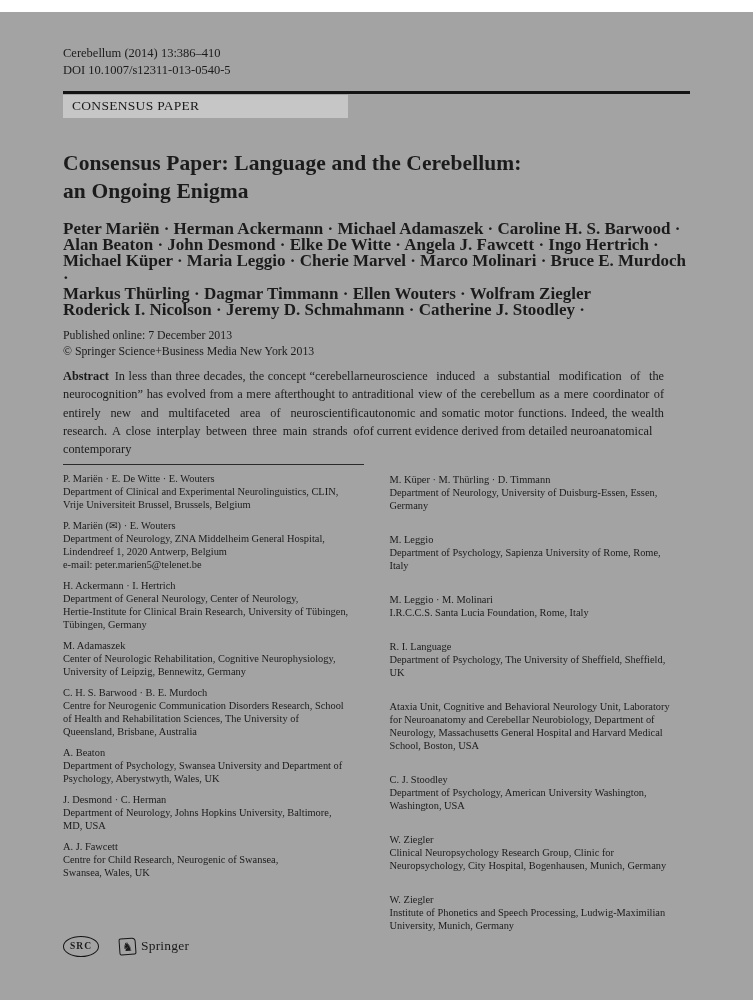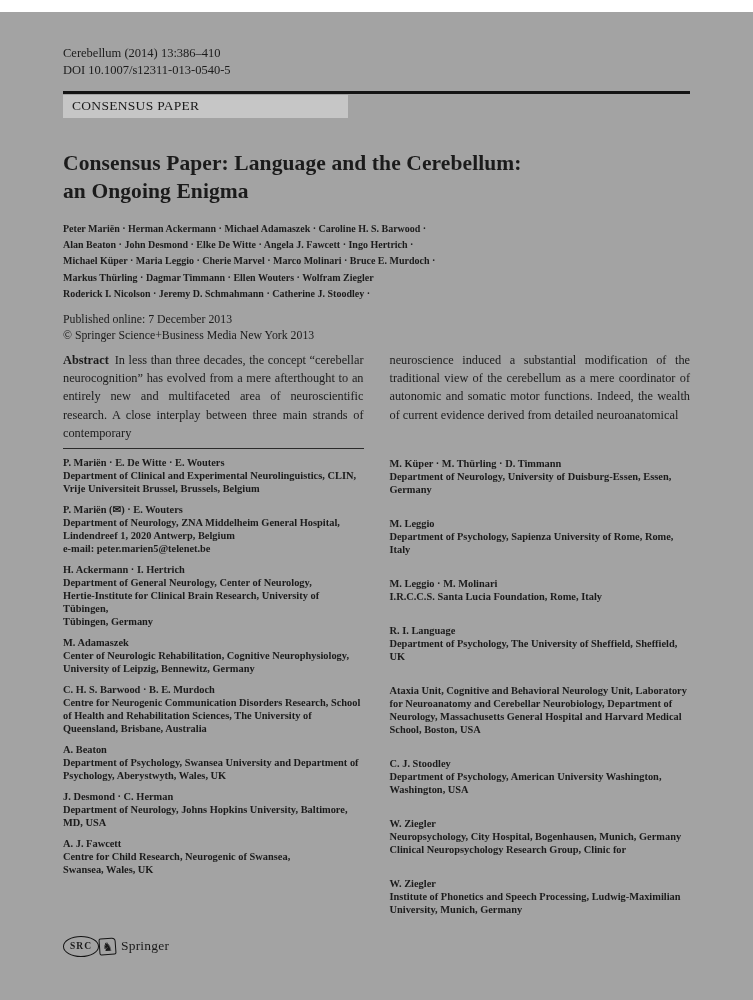--- a/index.html
+++ b/index.html
@@ -23,36 +23,36 @@
     width:285px;
     background:#c6c6c6;
     font-size:13.5px;
     letter-spacing:.3px;
     padding:3px 8px 4px 9px;
     box-sizing:border-box;
   }
   
   .title{margin-top:32px;font-size:21.5px;font-weight:bold;line-height:27.5px;letter-spacing:.1px;}
   
-  .authors{margin-top:16px;font-size:10px;font-weight:bold;line-height:16.2px;}
+  .authors{margin-top:16px;font-size:17px;font-weight:bold;line-height:16.2px;}
   
   .pubinfo{margin-top:10px;font-size:11.8px;line-height:15.5px;}
   
-  .cols{display:flex;gap:26px;margin-top:8px;}
+  .cols{display:flex;margin-top:8px;}
   .col{width:300.5px;box-sizing:border-box;font-size:12.3px;line-height:18.2px;text-align:justify;}
   .abstract-label{font-weight:bold;padding-right:6px;}
   
   .fncols{display:flex;gap:26px;margin-top:6px;}
-  .fncol{width:300.5px;box-sizing:border-box;font-size:10.4px;line-height:13px;font-weight:bold;}
+  .fncol{width:300.5px;box-sizing:border-box;font-size:10.4px;line-height:13px;}
   .fncol-left{border-top:1.5px solid #2a2a2a;padding-top:7px;}
   .fncol-right{padding-top:8.5px;}
   .fncol-left .fn-group{margin-bottom:8px;}
   .fncol-right .fn-group{margin-bottom:21px;}
   
-  .footer{position:absolute;left:63px;top:922px;display:flex;align-items:center;height:24px;}
+  .footer{position:absolute;left:63px;top:922px;display:flex;align-items:center;gap:20px;height:24px;}
   .src-logo{
     width:34px;height:19px;
     border:1.7px solid #141414;border-radius:50%;
     display:flex;align-items:center;justify-content:center;
     font-size:9.5px;font-weight:bold;letter-spacing:1px;
   }
   .springer{display:flex;align-items:center;gap:5px;}
   .springer-glyph{
     width:15px;height:15px;
     border:1.4px solid #141414;border-radius:2px 4px 2px 2px;
@@ -172,22 +172,22 @@
           <div class="fn-line">Neurology, Massachusetts General Hospital and Harvard Medical</div>
           <div class="fn-line">School, Boston, USA</div>
         </div>
         <div class="fn-group">
           <div class="fn-line">C. J. Stoodley</div>
           <div class="fn-line">Department of Psychology, American University Washington,</div>
           <div class="fn-line">Washington, USA</div>
         </div>
         <div class="fn-group">
           <div class="fn-line">W. Ziegler</div>
+          <div class="fn-line">Clinical Neuropsychology Research Group, Clinic for</div>
           <div class="fn-line">Neuropsychology, City Hospital, Bogenhausen, Munich, Germany</div>
-          <div class="fn-line">Clinical Neuropsychology Research Group, Clinic for</div>
         </div>
         <div class="fn-group">
           <div class="fn-line">W. Ziegler</div>
           <div class="fn-line">Institute of Phonetics and Speech Processing, Ludwig-Maximilian</div>
           <div class="fn-line">University, Munich, Germany</div>
         </div>
       </div>
   </div>
 
   <div class="footer">

